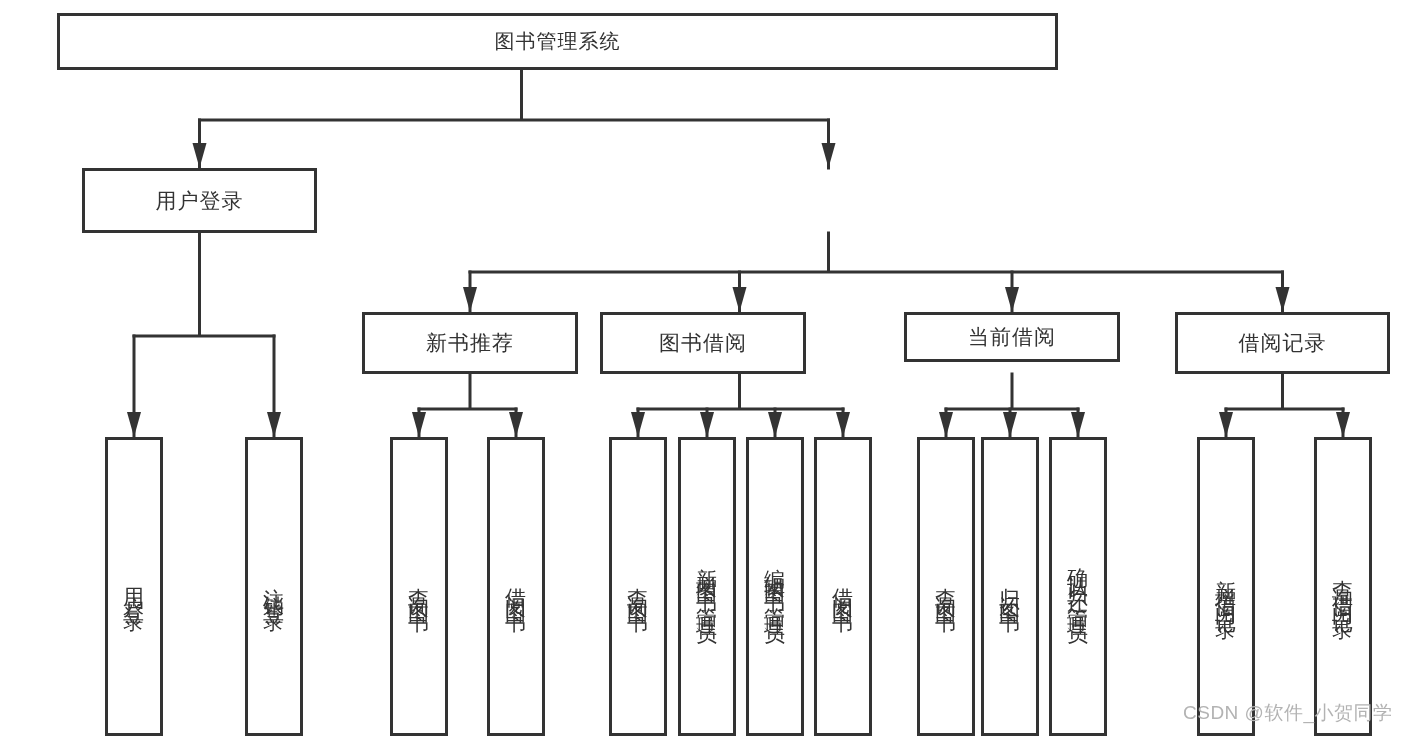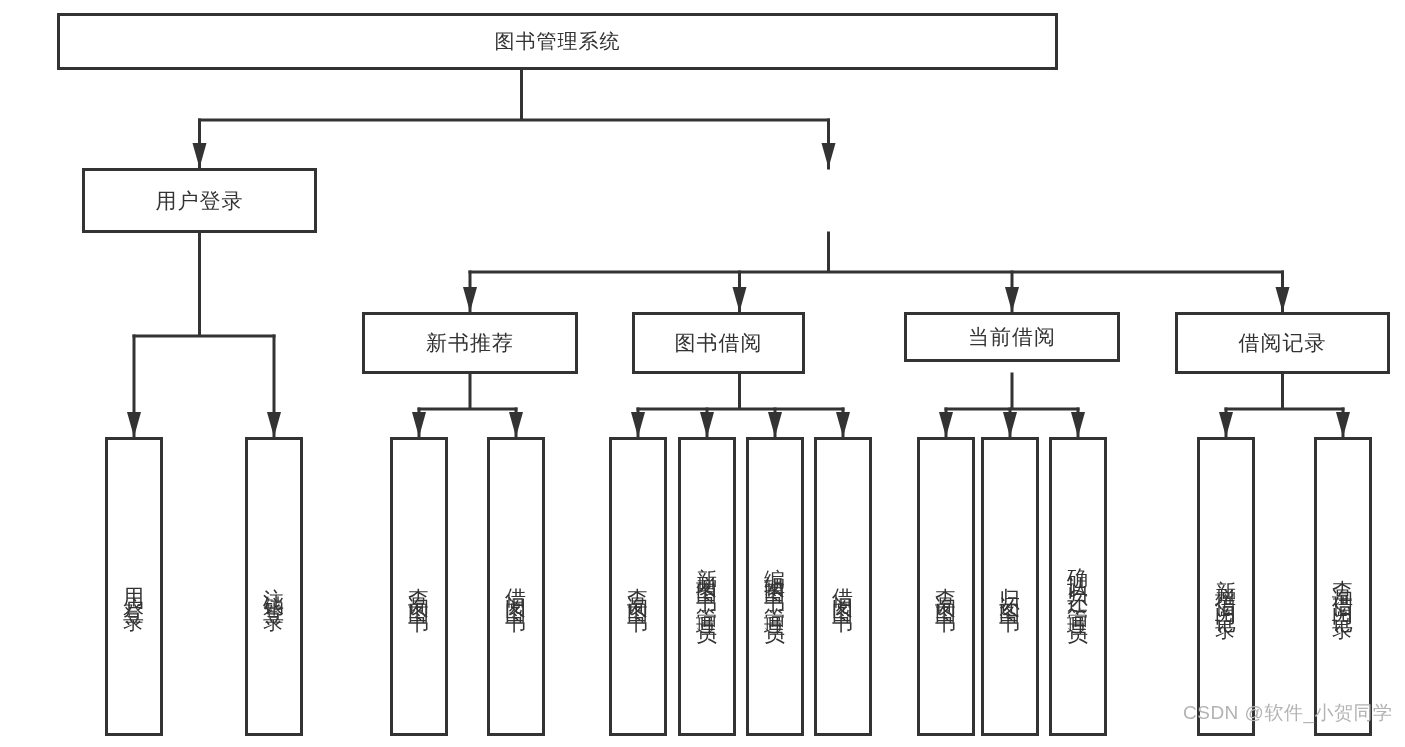--- a/index.html
+++ b/index.html
@@ -130,21 +130,21 @@
     <span>图书管理系统</span>
   </div>
 
   <div class="node lvl2" style="left:82px; top:168px; width:235px; height:65px;">
     <span>用户登录</span>
   </div>
 
   <div class="node lvl3" style="left:362px; top:312px; width:216px; height:62px;">
     <span>新书推荐</span>
   </div>
-  <div class="node lvl3" style="left:632px; top:312px; width:173px; height:62px;">
+  <div class="node lvl3" style="left:600px; top:312px; width:206px; height:62px;">
     <span>图书借阅</span>
   </div>
   <div class="node lvl3" style="left:904px; top:312px; width:216px; height:50px;">
     <span>当前借阅</span>
   </div>
   <div class="node lvl3" style="left:1175px; top:312px; width:215px; height:62px;">
     <span>借阅记录</span>
   </div>
 
   <div class="node leaf" style="left:105px;">

